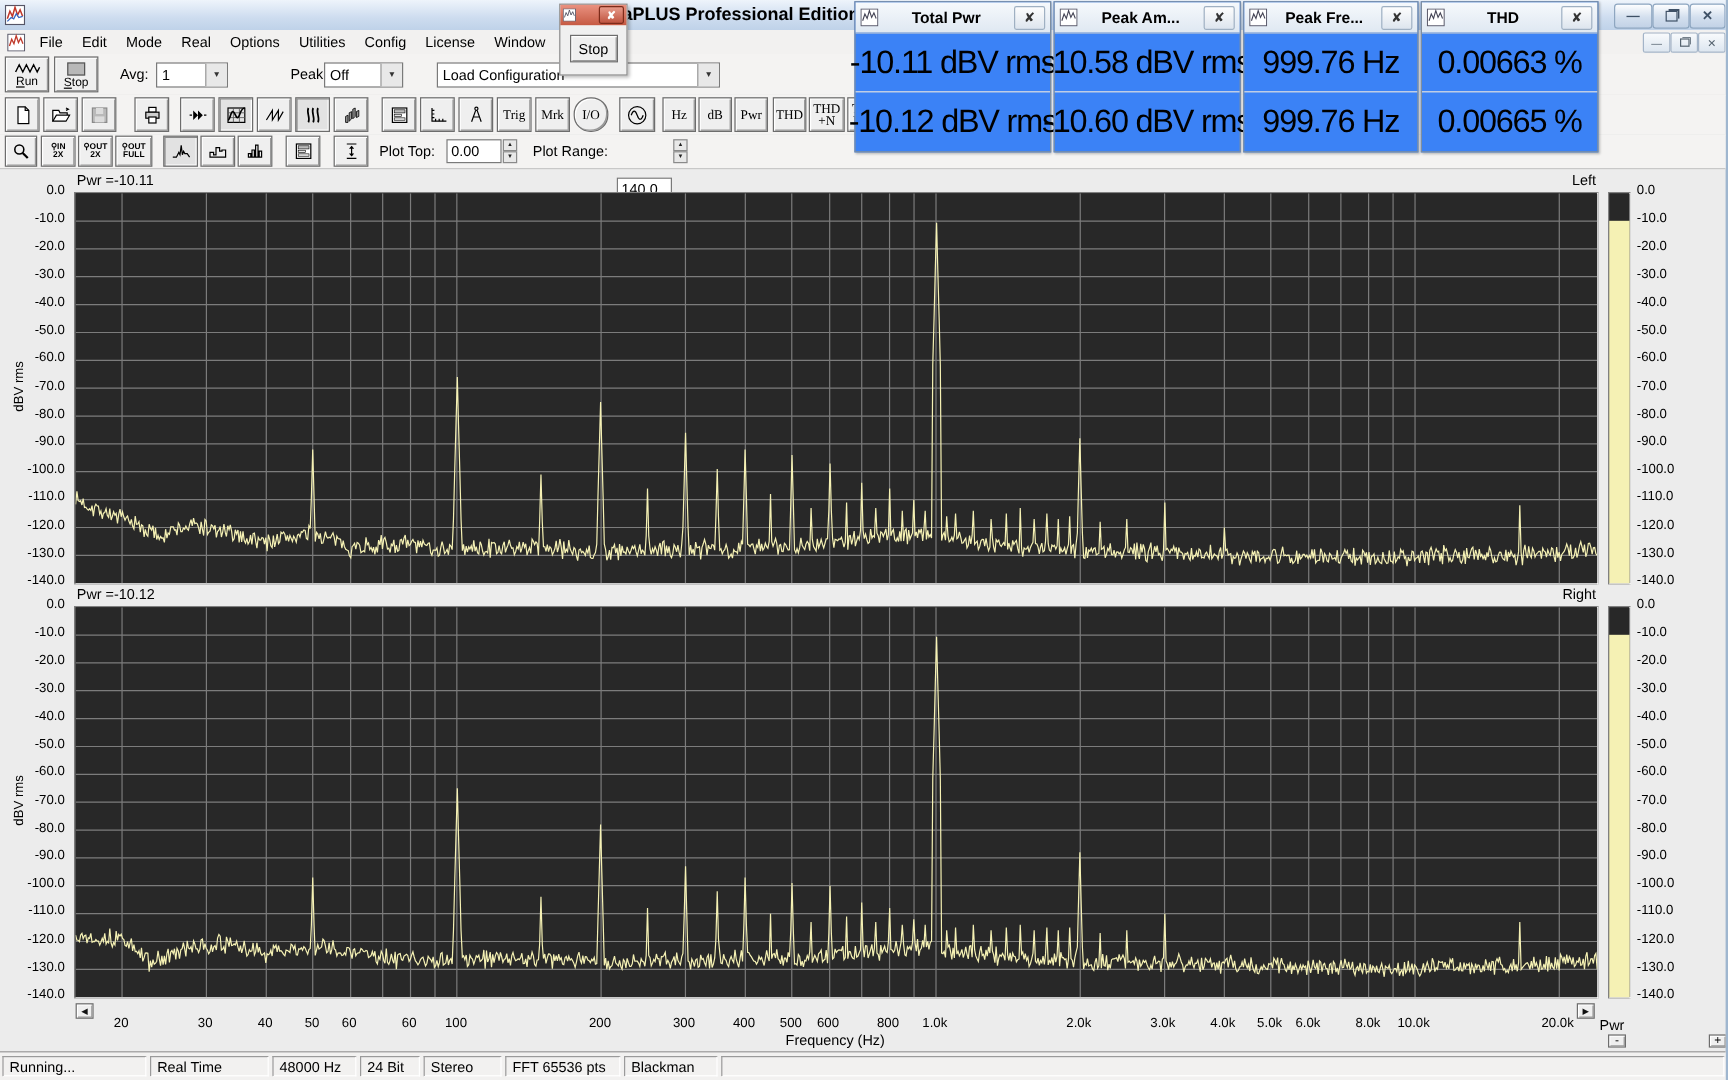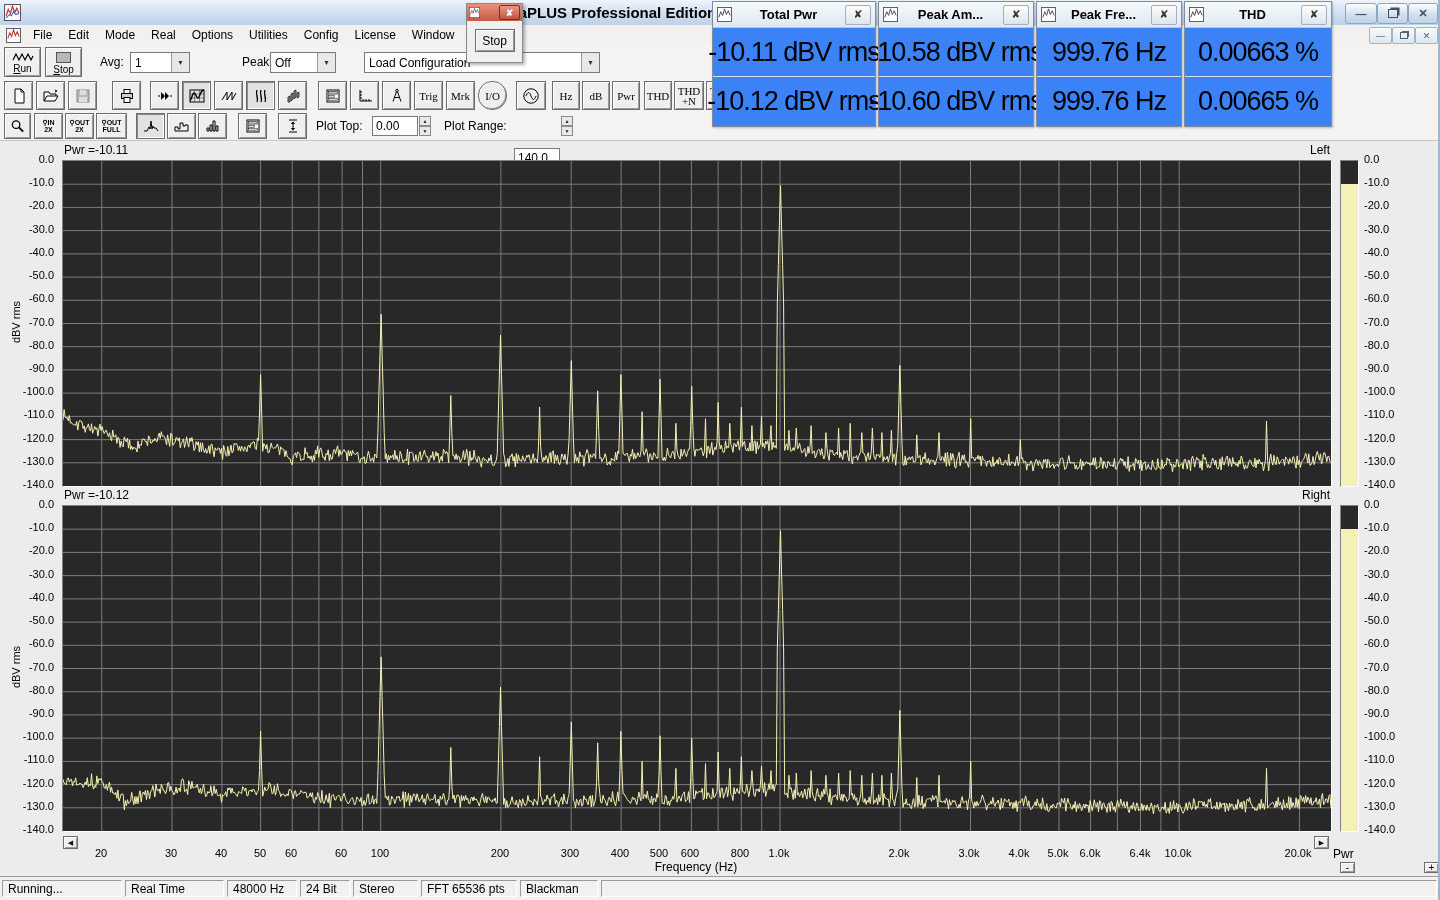--- a/index.html
+++ b/index.html
@@ -492,21 +492,21 @@
       <span class="xtick" style="left:620px;top:847px">400</span>
       <span class="xtick" style="left:659px;top:847px">500</span>
       <span class="xtick" style="left:690px;top:847px">600</span>
       <span class="xtick" style="left:740px;top:847px">800</span>
       <span class="xtick" style="left:779px;top:847px">1.0k</span>
       <span class="xtick" style="left:899px;top:847px">2.0k</span>
       <span class="xtick" style="left:969px;top:847px">3.0k</span>
       <span class="xtick" style="left:1019px;top:847px">4.0k</span>
       <span class="xtick" style="left:1058px;top:847px">5.0k</span>
       <span class="xtick" style="left:1090px;top:847px">6.0k</span>
-      <span class="xtick" style="left:1140px;top:847px">6.4k</span>
+      <span class="xtick" style="left:1140px;top:847px">8.0k</span>
       <span class="xtick" style="left:1178px;top:847px">10.0k</span>
       <span class="xtick" style="left:1298px;top:847px">20.0k</span>
     </div>
 
   <div class="abs btn3d scroll-arrow" style="left:63px;top:836px;">◀</div>
   <div class="abs btn3d scroll-arrow" style="left:1314px;top:836px;">▶</div>
   <div class="abs plot-head" style="left:1333px;top:847px;">Pwr</div>
   <div class="abs plot-head" style="left:546px;top:860px;width:300px;text-align:center;">Frequency (Hz)</div>
   <div class="abs btn3d mini-btn" style="left:1340px;top:862px;">-</div>
   <div class="abs btn3d mini-btn" style="left:1424px;top:862px;">+</div>

